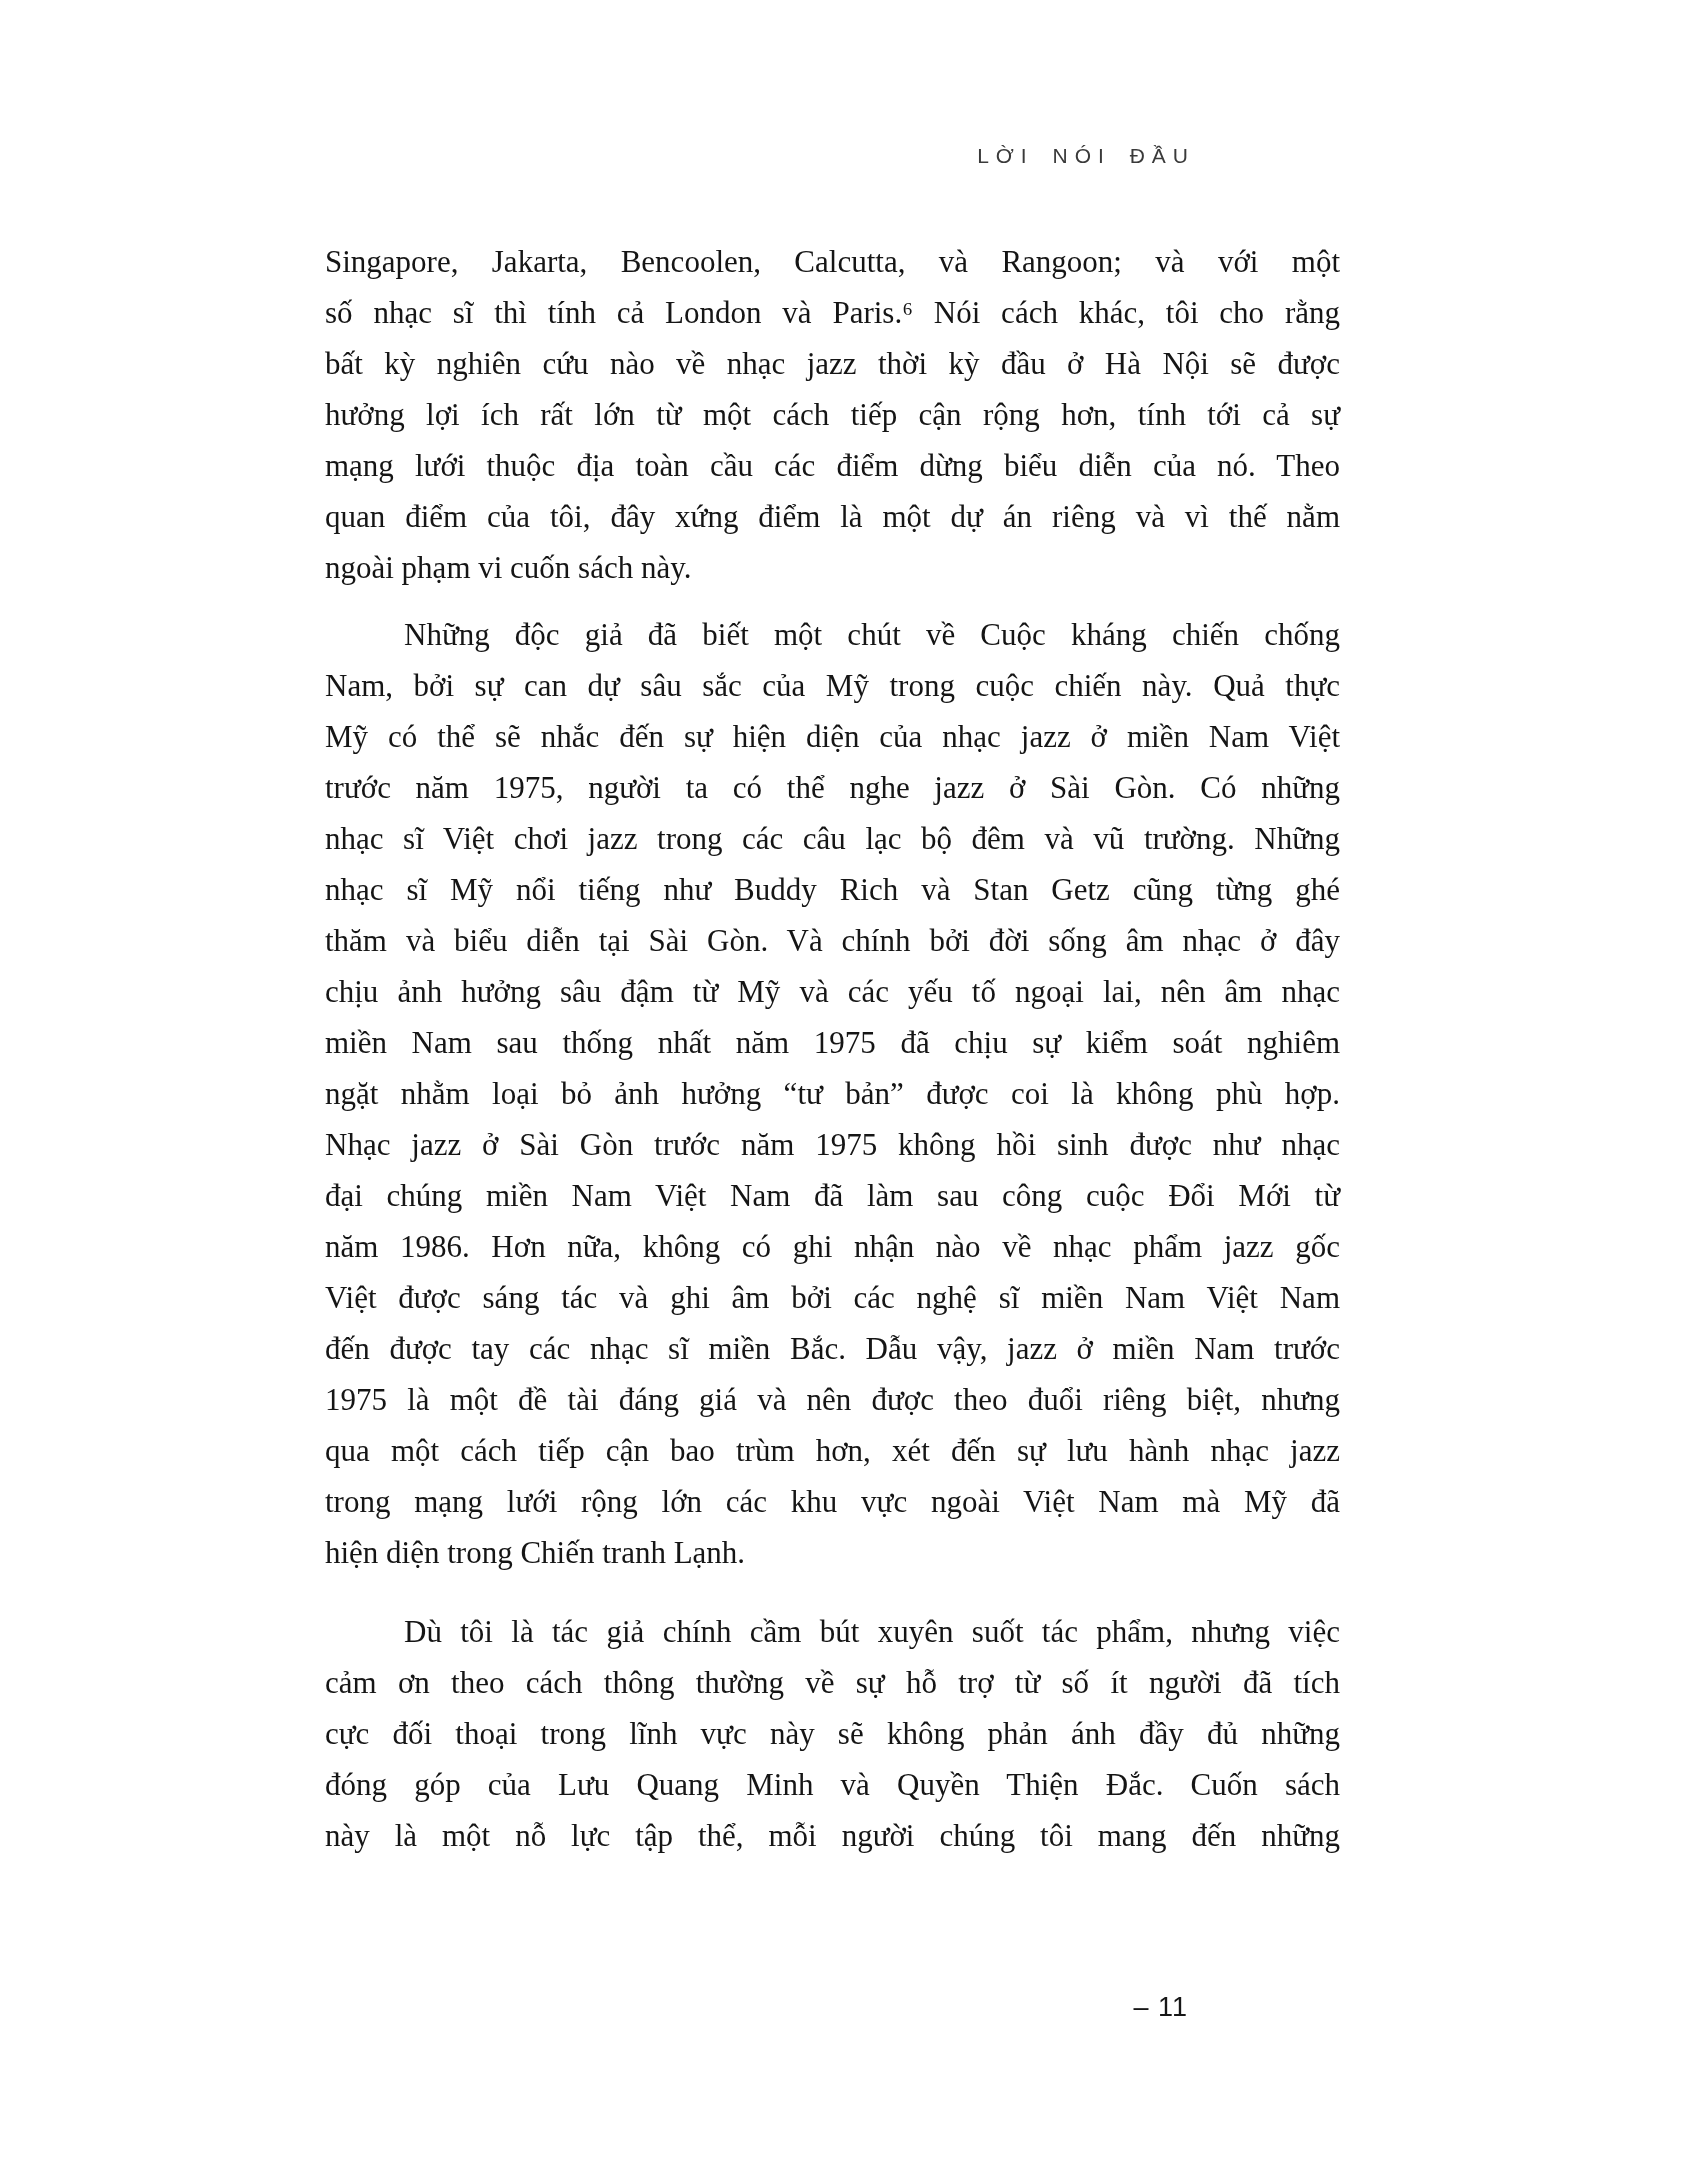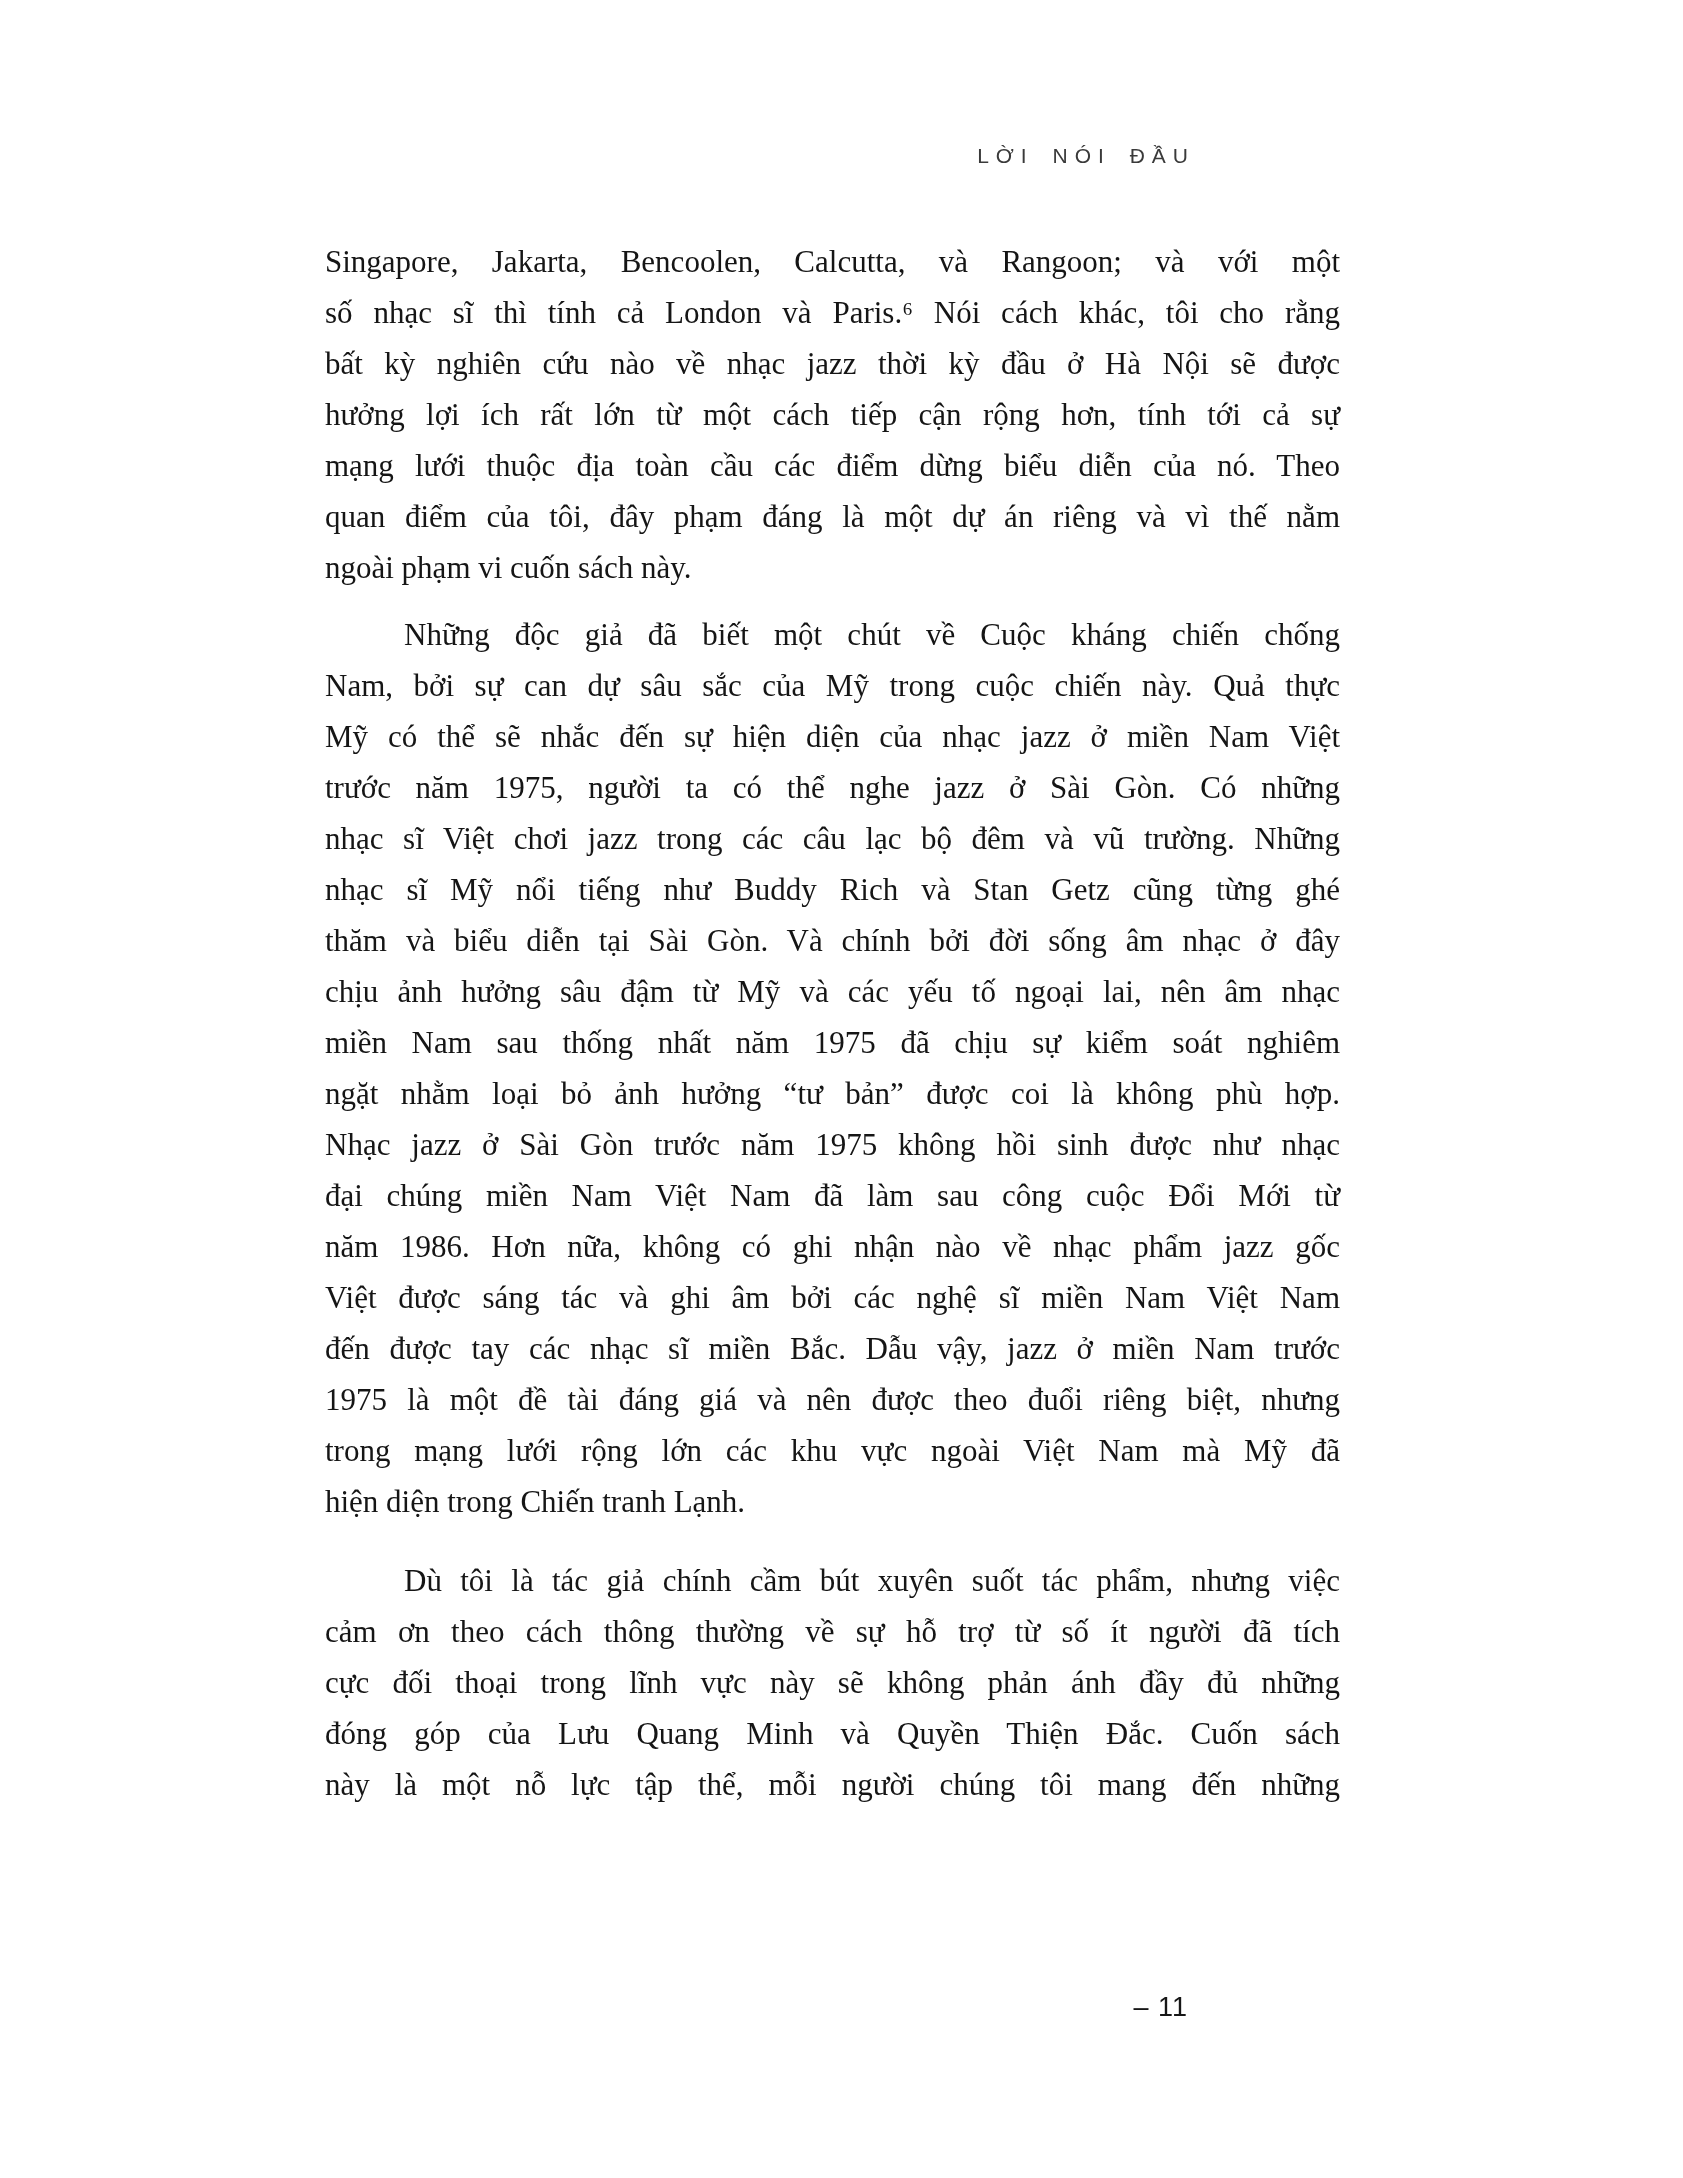--- a/index.html
+++ b/index.html
@@ -63,40 +63,41 @@
 
   <div class="running-head">LỜI NÓI ĐẦU</div>
 
   <main class="text-block" id="paragraphs">
       <div class="para p1">
         <div class="line">Singapore, Jakarta, Bencoolen, Calcutta, và Rangoon; và với một</div>
         <div class="line">số nhạc sĩ thì tính cả London và Paris.⁶ Nói cách khác, tôi cho rằng</div>
         <div class="line">bất kỳ nghiên cứu nào về nhạc jazz thời kỳ đầu ở Hà Nội sẽ được</div>
         <div class="line">hưởng lợi ích rất lớn từ một cách tiếp cận rộng hơn, tính tới cả sự</div>
         <div class="line">mạng lưới thuộc địa toàn cầu các điểm dừng biểu diễn của nó. Theo</div>
-        <div class="line">quan điểm của tôi, đây phạm đáng là một dự án riêng và vì thế nằm</div>
+        <div class="line">quan điểm của tôi, đây xứng điểm là một dự án riêng và vì thế nằm</div>
         <div class="line last">ngoài phạm vi cuốn sách này.</div>
       </div>
       <div class="para p2">
         <div class="line first-indent">Những độc giả đã biết một chút về Cuộc kháng chiến chống</div>
         <div class="line">Nam, bởi sự can dự sâu sắc của Mỹ trong cuộc chiến này. Quả thực</div>
         <div class="line">Mỹ có thể sẽ nhắc đến sự hiện diện của nhạc jazz ở miền Nam Việt</div>
         <div class="line">trước năm 1975, người ta có thể nghe jazz ở Sài Gòn. Có những</div>
         <div class="line">nhạc sĩ Việt chơi jazz trong các câu lạc bộ đêm và vũ trường. Những</div>
         <div class="line">nhạc sĩ Mỹ nổi tiếng như Buddy Rich và Stan Getz cũng từng ghé</div>
         <div class="line">thăm và biểu diễn tại Sài Gòn. Và chính bởi đời sống âm nhạc ở đây</div>
         <div class="line">chịu ảnh hưởng sâu đậm từ Mỹ và các yếu tố ngoại lai, nên âm nhạc</div>
         <div class="line">miền Nam sau thống nhất năm 1975 đã chịu sự kiểm soát nghiêm</div>
         <div class="line">ngặt nhằm loại bỏ ảnh hưởng “tư bản” được coi là không phù hợp.</div>
         <div class="line">Nhạc jazz ở Sài Gòn trước năm 1975 không hồi sinh được như nhạc</div>
         <div class="line">đại chúng miền Nam Việt Nam đã làm sau công cuộc Đổi Mới từ</div>
         <div class="line">năm 1986. Hơn nữa, không có ghi nhận nào về nhạc phẩm jazz gốc</div>
         <div class="line">Việt được sáng tác và ghi âm bởi các nghệ sĩ miền Nam Việt Nam</div>
         <div class="line">đến được tay các nhạc sĩ miền Bắc. Dẫu vậy, jazz ở miền Nam trước</div>
         <div class="line">1975 là một đề tài đáng giá và nên được theo đuổi riêng biệt, nhưng</div>
+        <div class="line">qua một cách tiếp cận bao trùm hơn, xét đến sự lưu hành nhạc jazz</div>
         <div class="line">trong mạng lưới rộng lớn các khu vực ngoài Việt Nam mà Mỹ đã</div>
         <div class="line last">hiện diện trong Chiến tranh Lạnh.</div>
       </div>
       <div class="para p3">
         <div class="line first-indent">Dù tôi là tác giả chính cầm bút xuyên suốt tác phẩm, nhưng việc</div>
         <div class="line">cảm ơn theo cách thông thường về sự hỗ trợ từ số ít người đã tích</div>
         <div class="line">cực đối thoại trong lĩnh vực này sẽ không phản ánh đầy đủ những</div>
         <div class="line">đóng góp của Lưu Quang Minh và Quyền Thiện Đắc. Cuốn sách</div>
         <div class="line">này là một nỗ lực tập thể, mỗi người chúng tôi mang đến những</div>
       </div>

